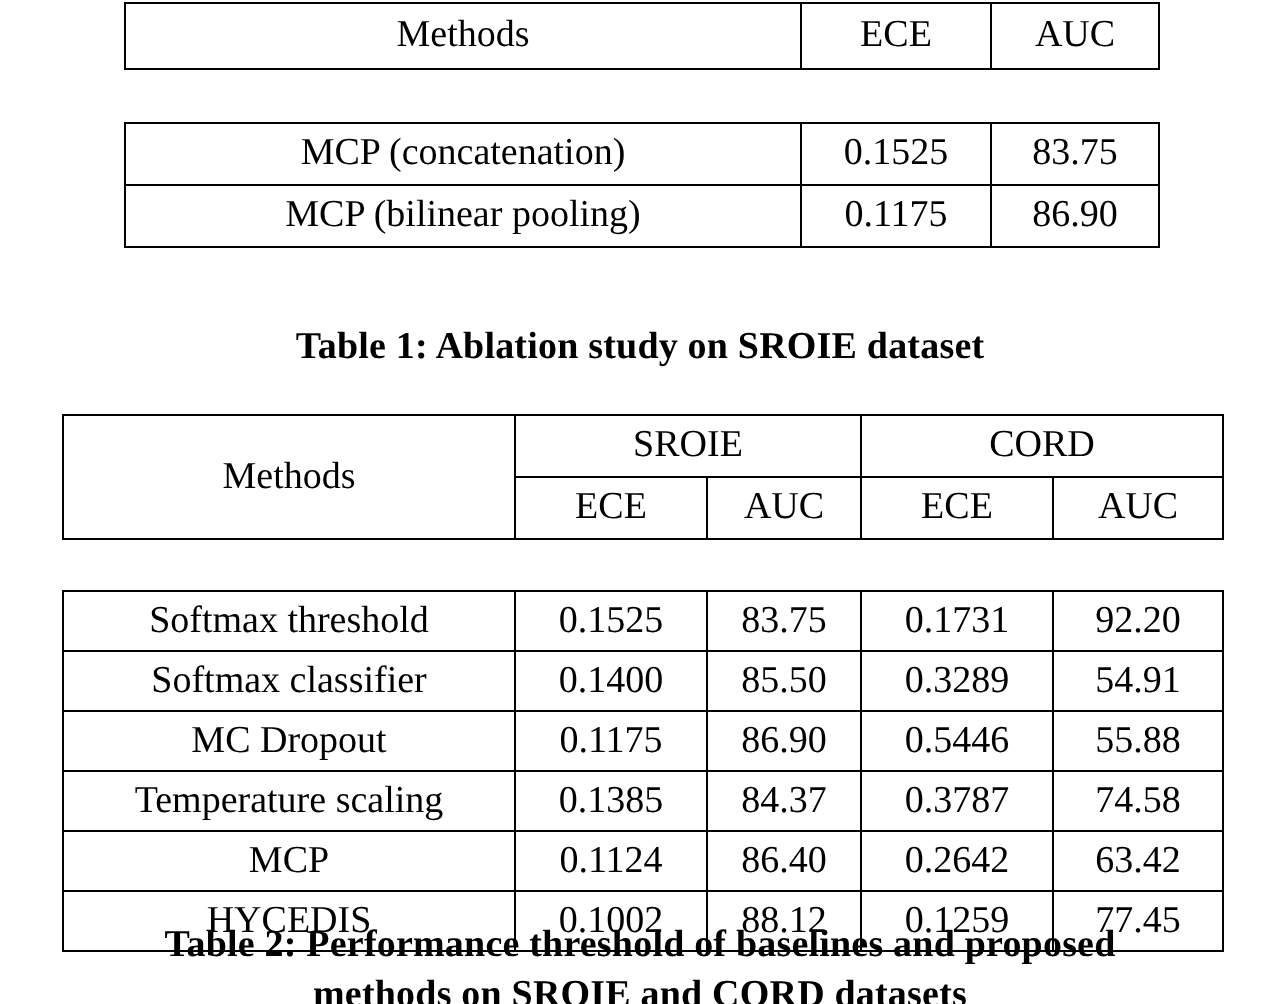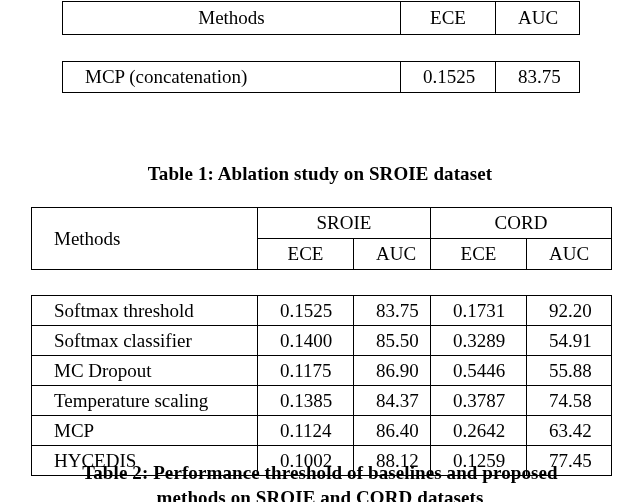--- a/index.html
+++ b/index.html
@@ -22,27 +22,27 @@
     position: absolute;
     border-collapse: collapse;
     background: #ffffff;
     table-layout: fixed;
   }
   .tbl td, .tbl th {
     border: 1px solid #000000;
     font-weight: normal;
     font-size: 19px;
     line-height: 1.05;
-    padding: 2px 22px;
+    padding: 2px 6px;
     vertical-align: middle;
     background: #ffffff;
     white-space: nowrap;
   }
   .c  { text-align: center; }
-  .l  { text-align: left; padding-left: 10px; }
+  .l  { text-align: center; padding-left: 10px; }
   .b  { font-weight: bold; }
 
   
   .rule-top    { border-top-width: 2px; }
   .rule-bottom { border-bottom-width: 2px; }
 
   
   #table1 {
     left: 62px;
     top: 1px;
@@ -118,20 +118,25 @@
     <tr class="spacer">
       <td></td>
         <td></td>
         <td></td>
     </tr>
 
     <tr>
       <td class="l  rule-top">MCP (concatenation)</td>
       <td class="c  rule-top">0.1525</td>
       <td class="c  rule-top">83.75</td>
+    </tr>
+    <tr>
+      <td class="l">MCP (bilinear pooling)</td>
+      <td class="c">0.1175</td>
+      <td class="c">86.90</td>
     </tr>
   </tbody>
 </table>
 
 <div id="table1-caption">Table 1: Ablation study on SROIE dataset</div>
 
 <table class="tbl" id="table2">
   <colgroup>
     <col style="width:226px">
     <col style="width:96px">

